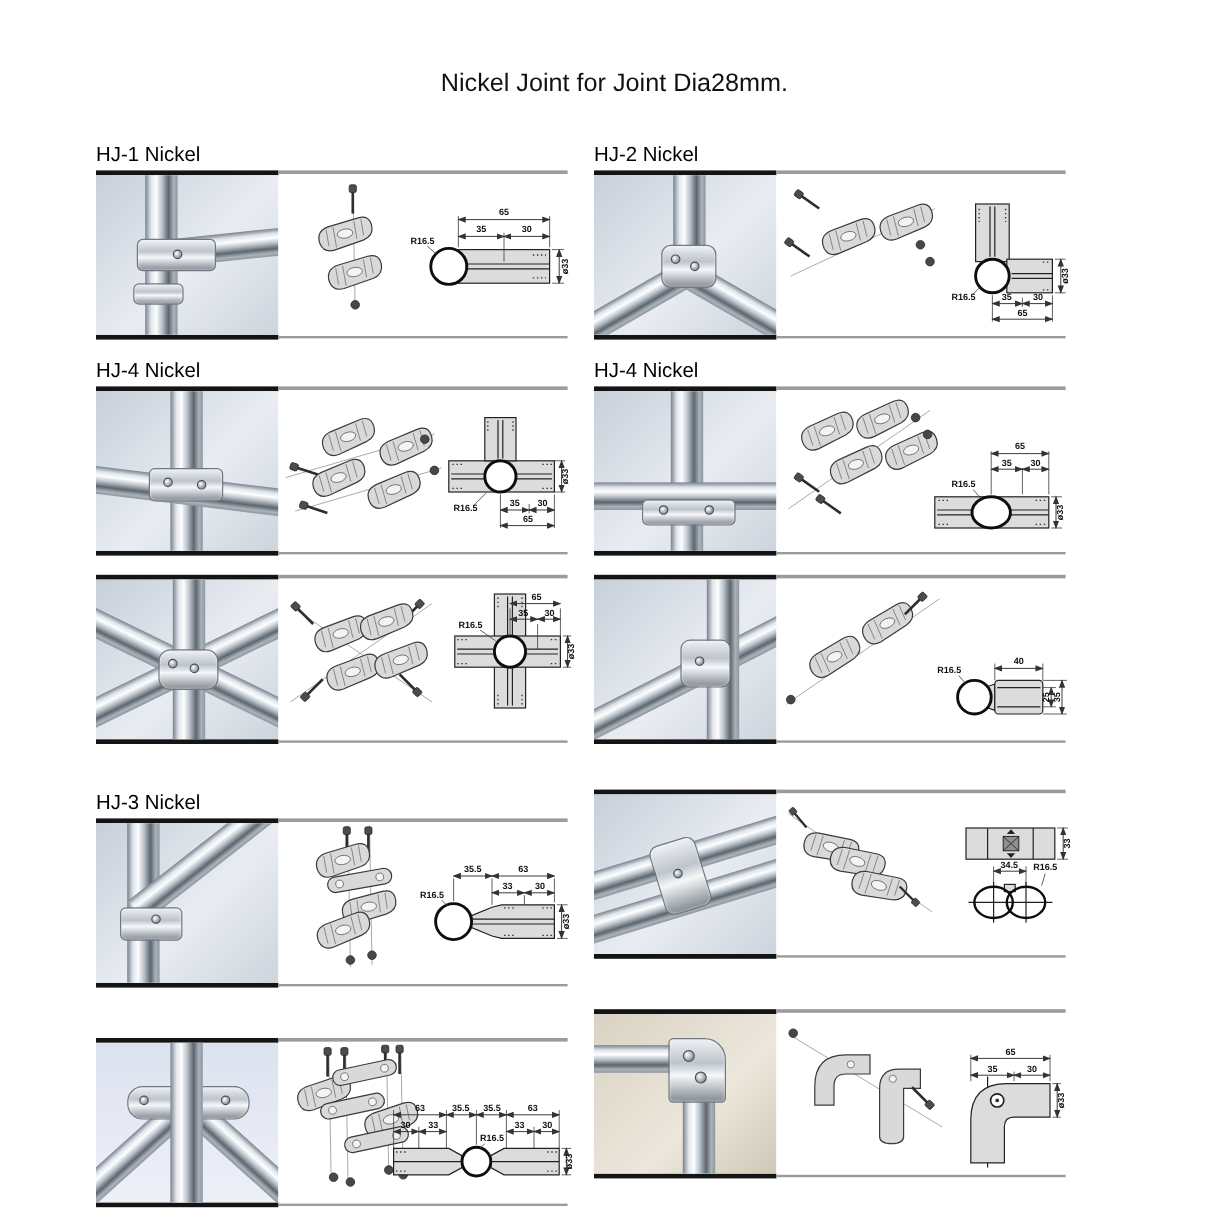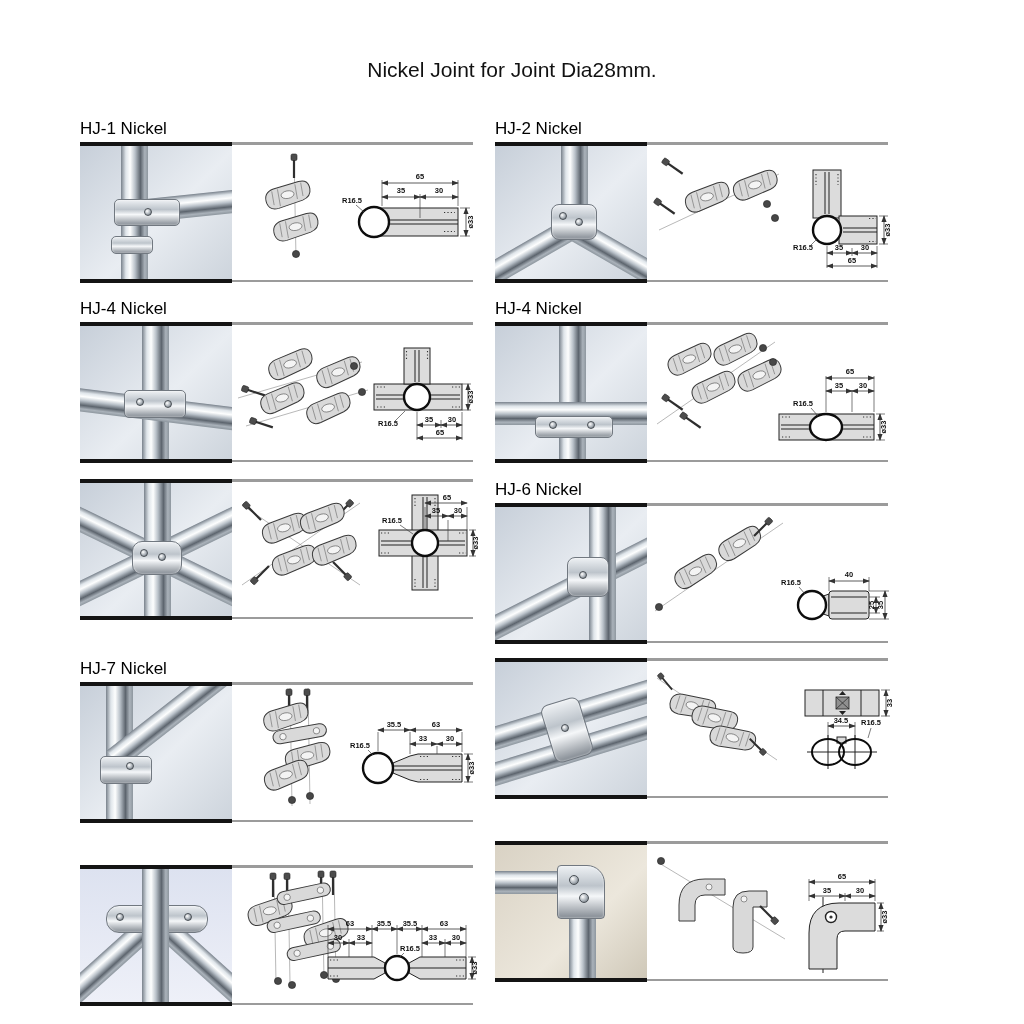--- a/index.html
+++ b/index.html
@@ -366,21 +366,20 @@
         </svg>
       </div>
     </div>
     <div class="bars bot">
         <span class="b1"></span>
         <span class="b2"></span>
       </div>
   </div>
 
   <div class="cell col-r" style="left:495px;top:479px">
-    <div class="ctitle">HJ-6 Nickel</div>
     <div class="bars top">
         <span class="b1"></span>
         <span class="b2"></span>
       </div>
     <div class="content">
       <div class="photo bg-blue">
         <div class="pipe pd" style="left:-24px;top:68px;width:210px;transform:rotate(-27deg)"></div>
         <div class="pipe pv" style="left:94px"></div>
         <div class="clamp" style="left:72px;top:50px;width:40px;height:38px;border-radius:8px"></div>
         <div class="screw" style="left:84px;top:64px"></div>
@@ -414,21 +413,21 @@
         </svg>
       </div>
     </div>
     <div class="bars bot">
         <span class="b1"></span>
         <span class="b2"></span>
       </div>
   </div>
 
   <div class="cell col-l" style="left:80px;top:658px">
-    <div class="ctitle">HJ-7 Nickel</div>
+    <div class="ctitle">HJ-3 Nickel</div>
     <div class="bars top">
         <span class="b1"></span>
         <span class="b2"></span>
       </div>
     <div class="content">
       <div class="photo bg-blue">
         <div class="pipe pv" style="left:26px"></div>
         <div class="pipe pd" style="left:34px;top:62px;width:150px;transform:rotate(-38deg);transform-origin:left center"></div>
         <div class="clamp" style="left:20px;top:70px;width:50px;height:26px"></div>
         <div class="screw" style="left:46px;top:76px"></div>

